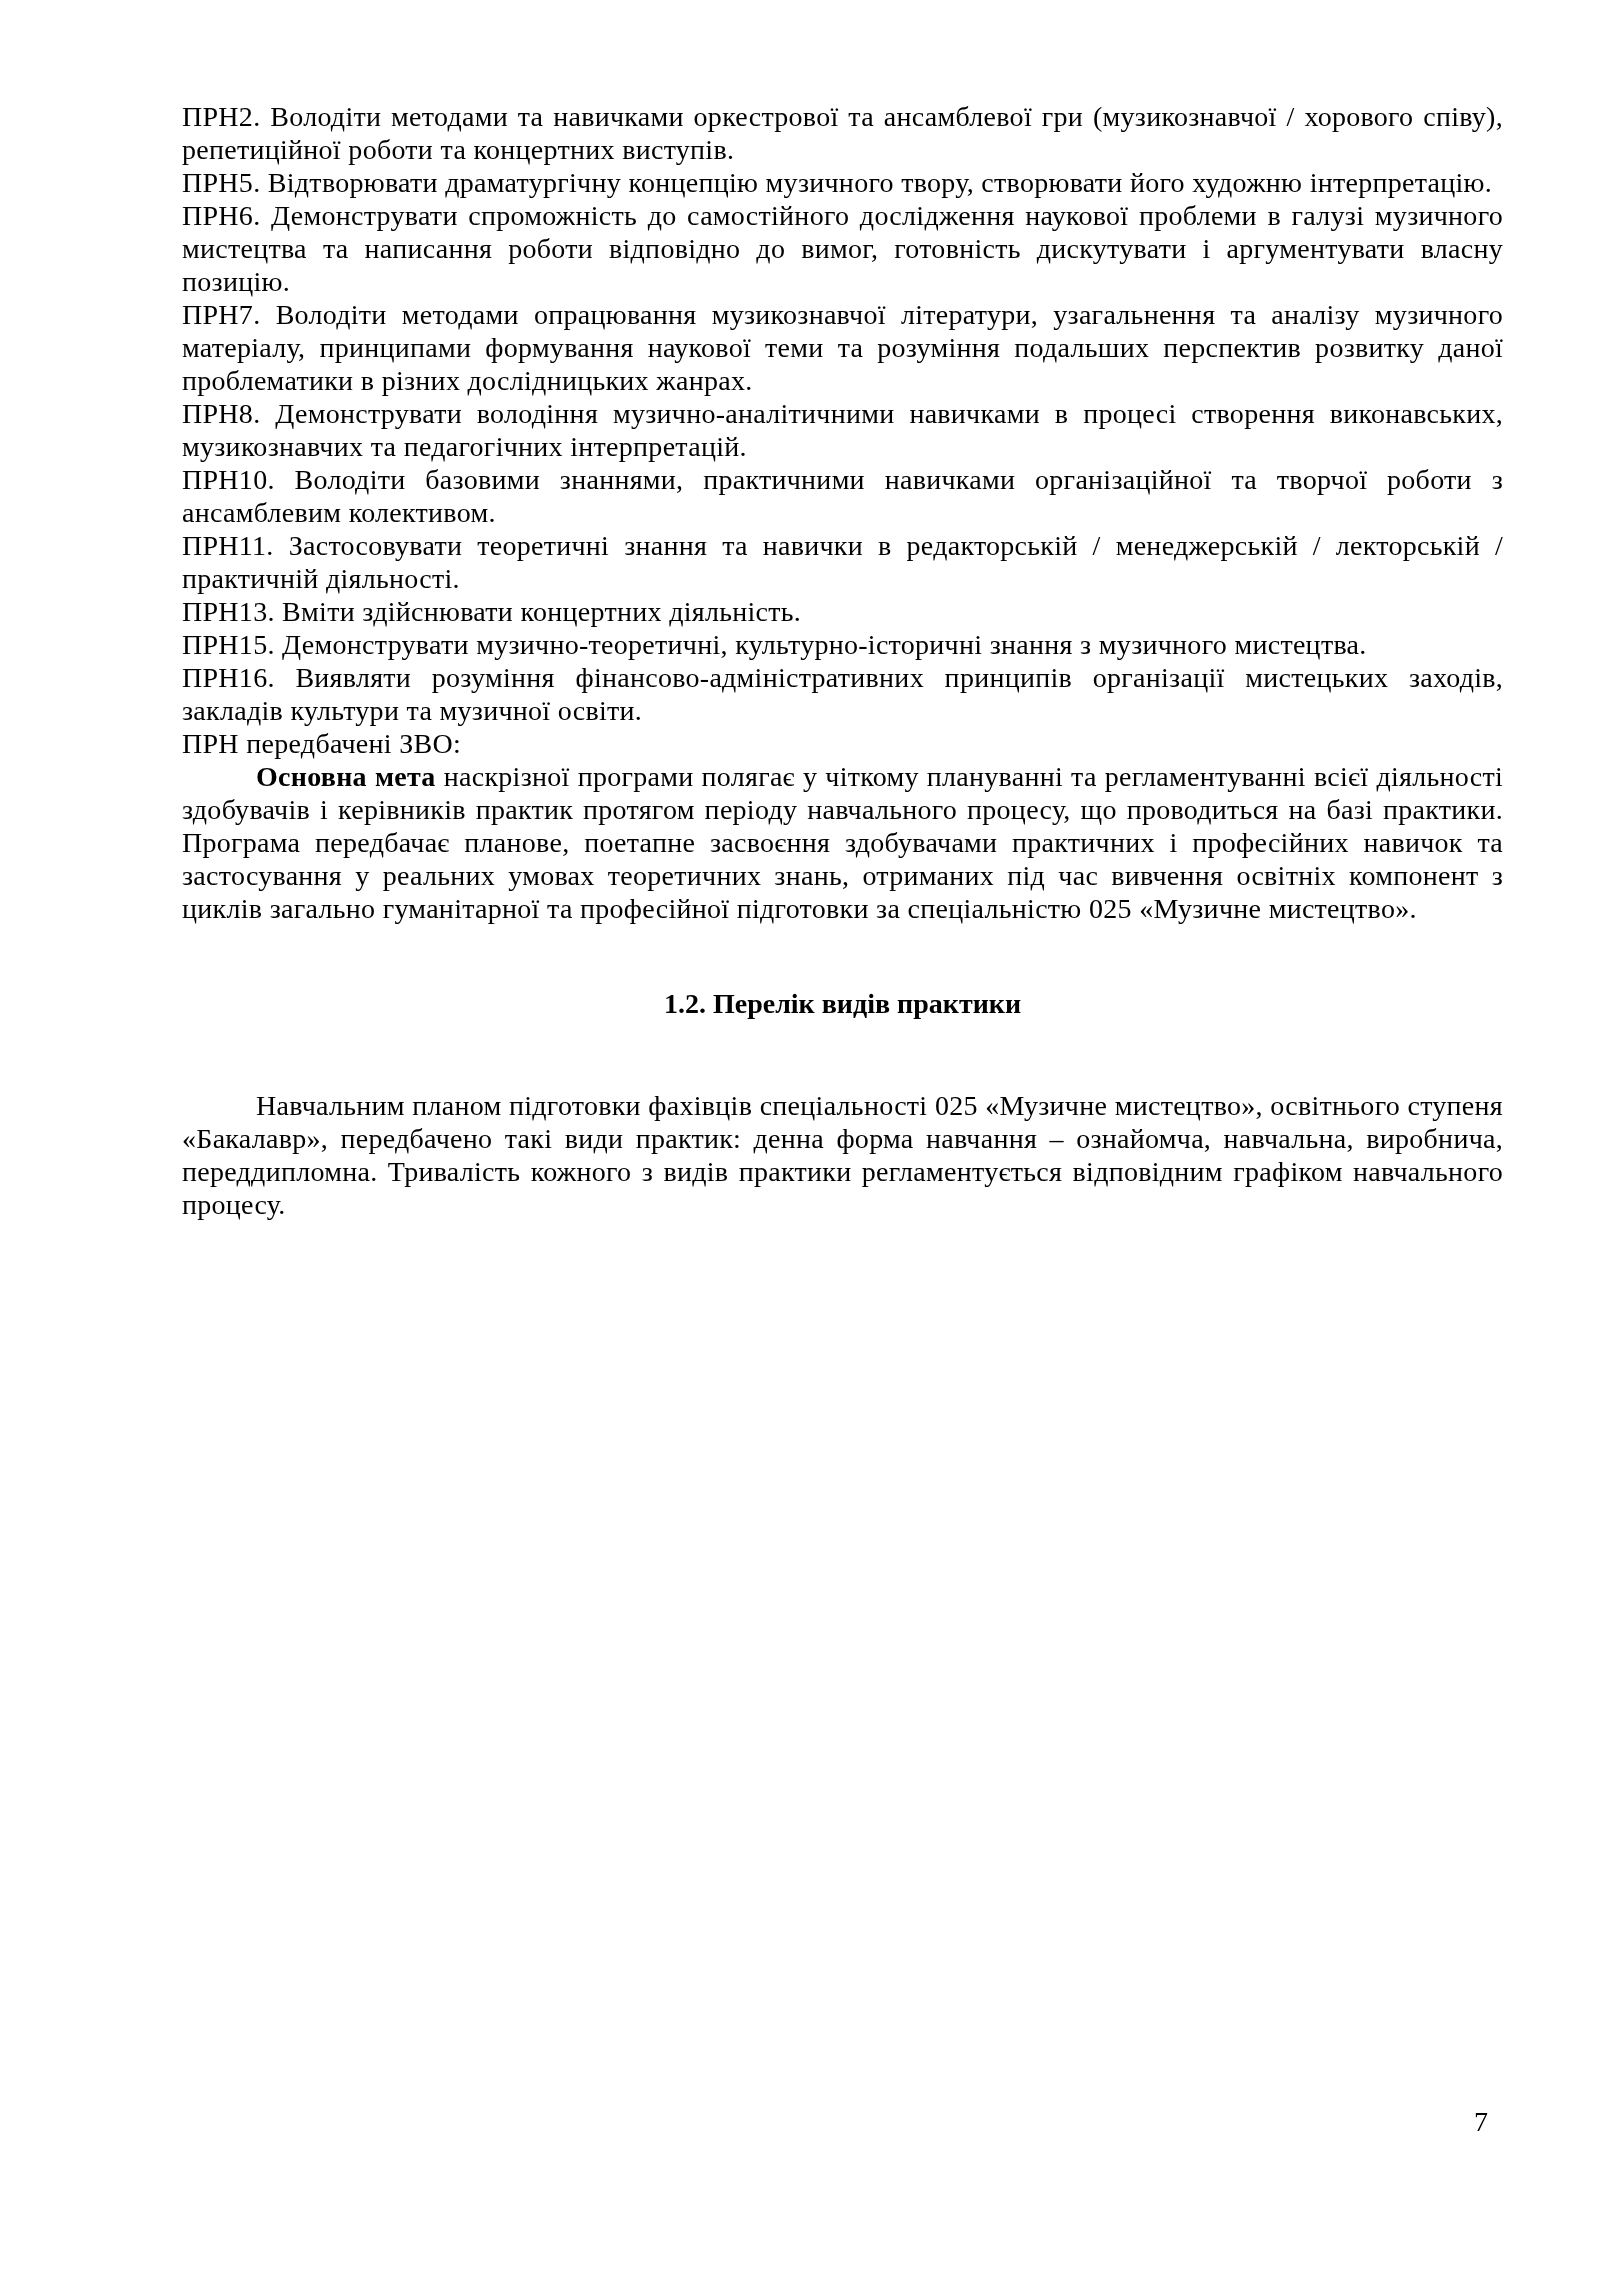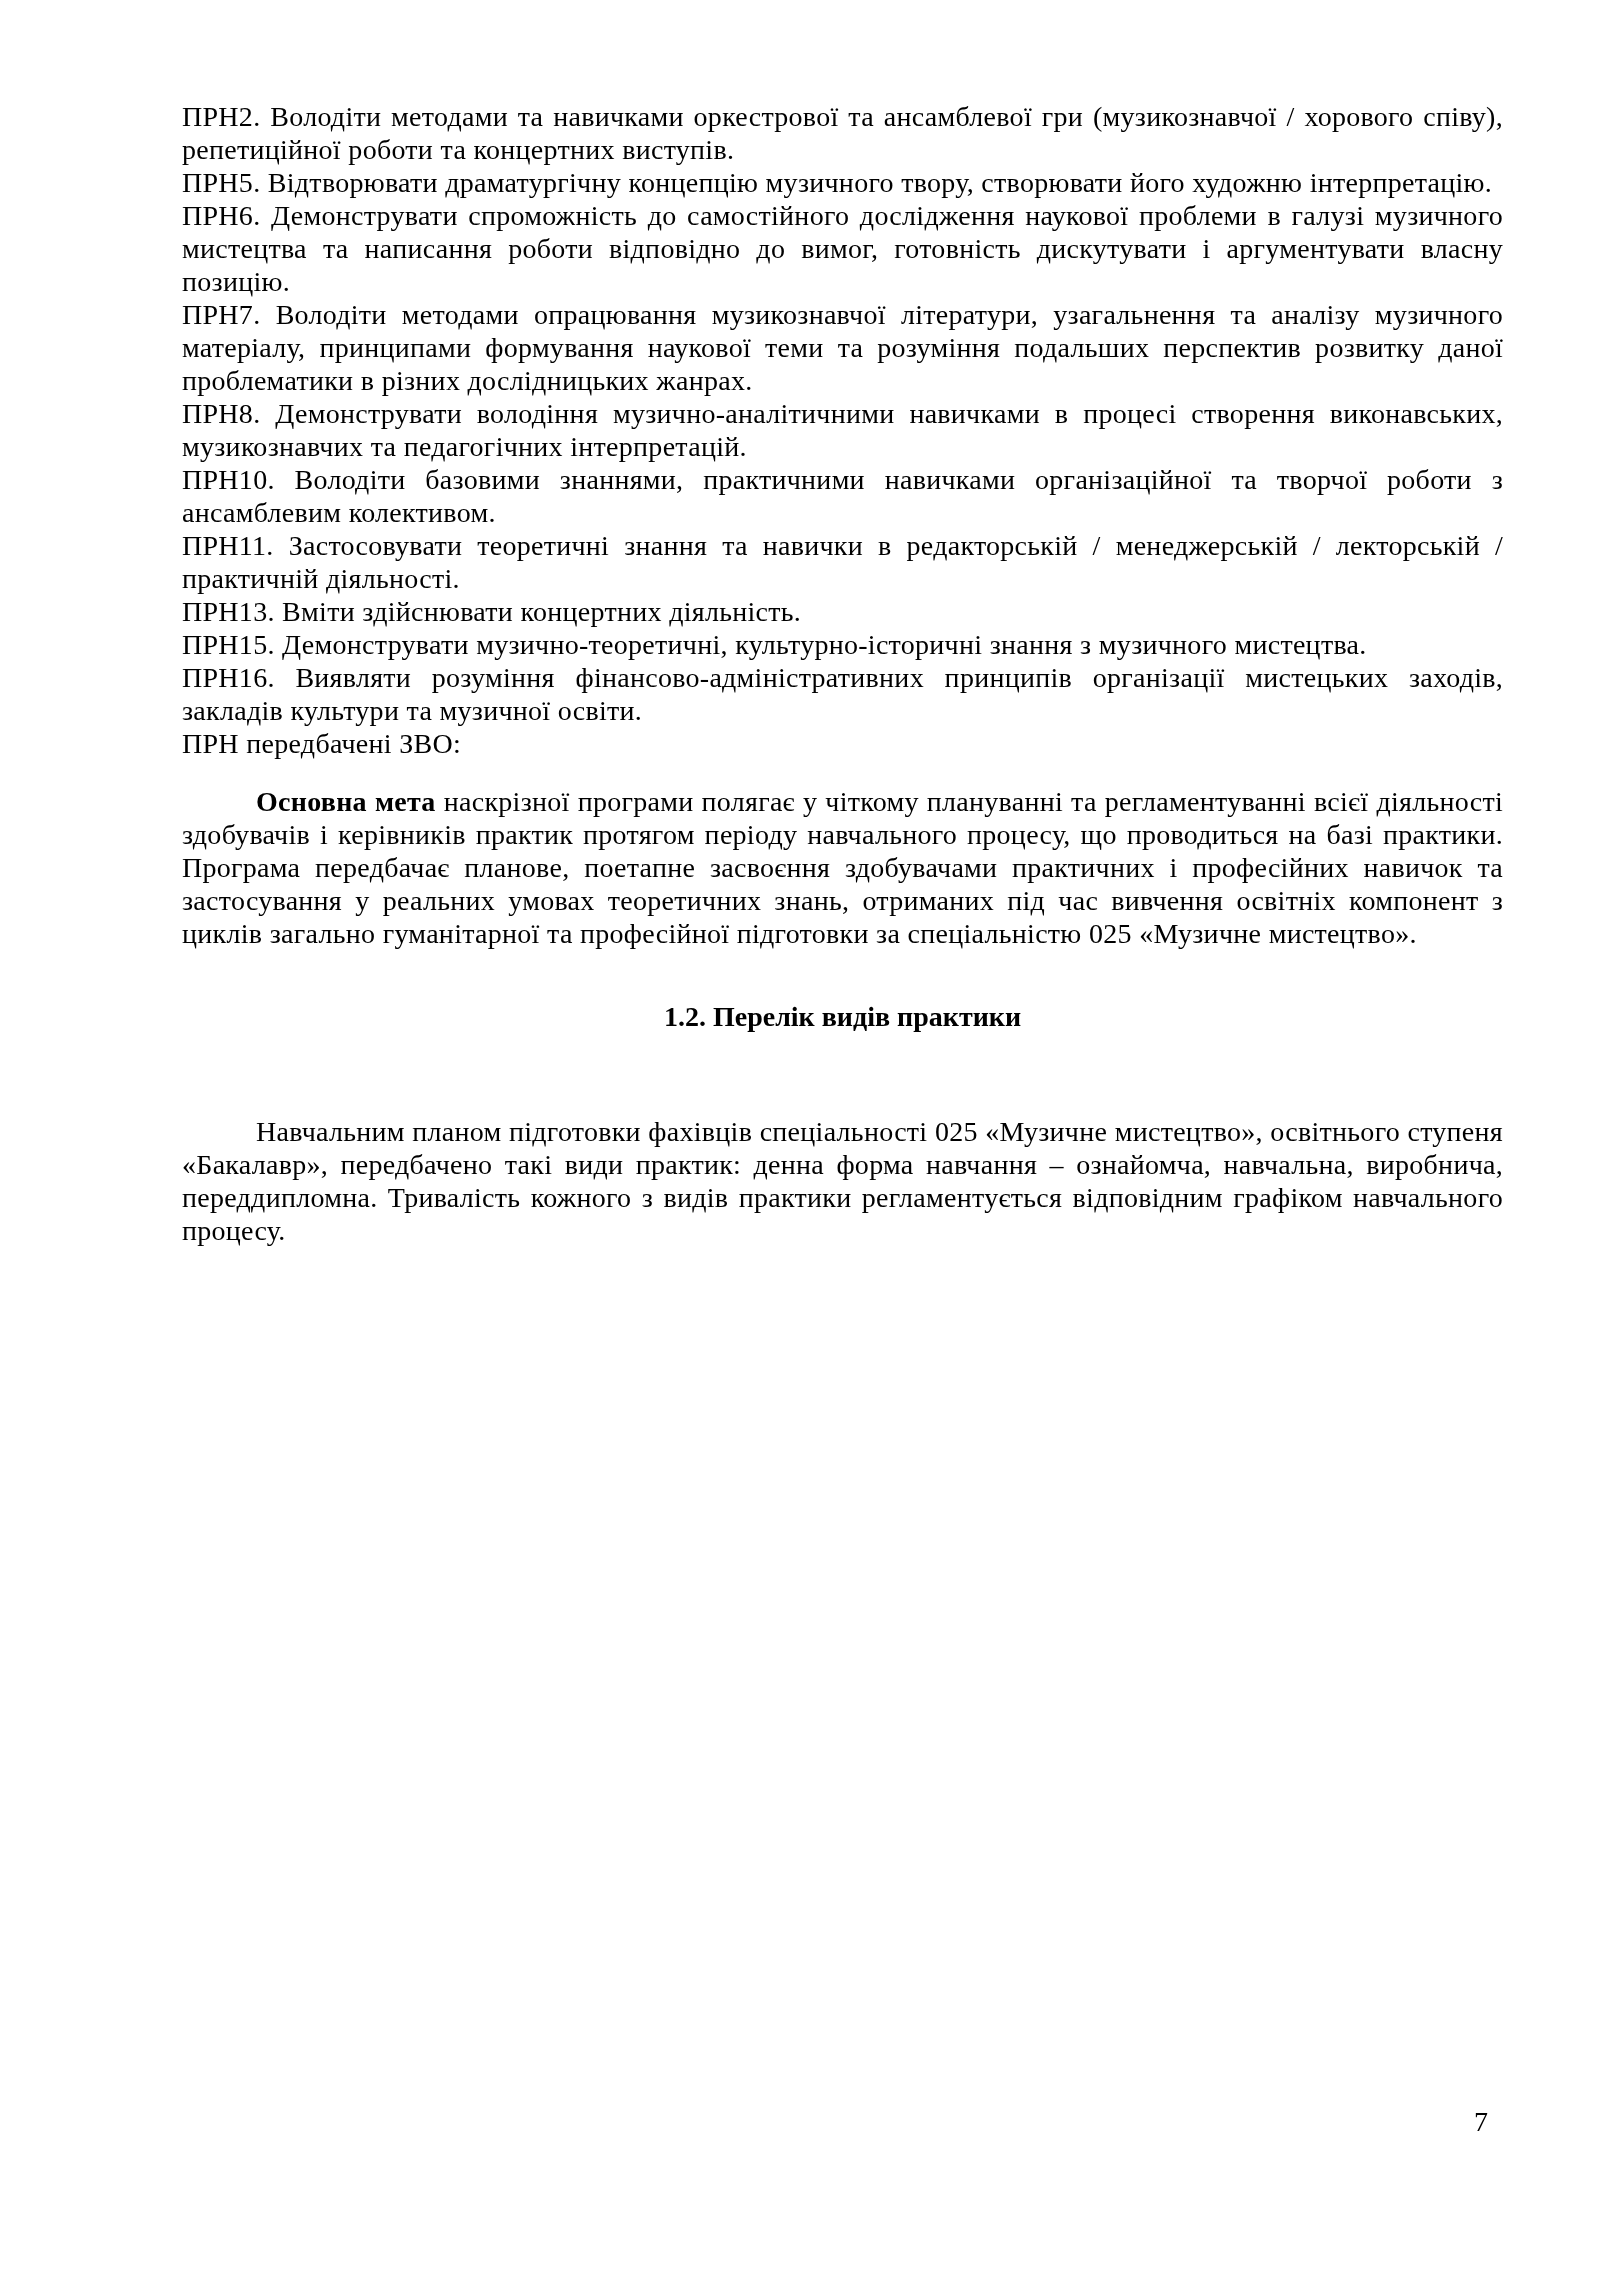--- a/index.html
+++ b/index.html
@@ -45,33 +45,32 @@
     text-indent: 0;
     letter-spacing: 0.01em;
     word-spacing: 0.005em;
     hyphens: none;
     -webkit-hyphens: none;
   }
 
   
   .para.indent {
     text-indent: 74px;
-    margin-top: 25px;
   }
 
   .para.italic {
     text-align: left;
   }
 
   .bold-run {
     font-weight: bold;
   }
 
   .heading {
-    margin: 1px;
+    margin: 13px;
     font-size: 28px;
     line-height: 33px;
     font-weight: bold;
     text-align: center;
   }
 
   .spacer-heading-before {
     height: 49px;
   }
   .spacer-heading-after {

